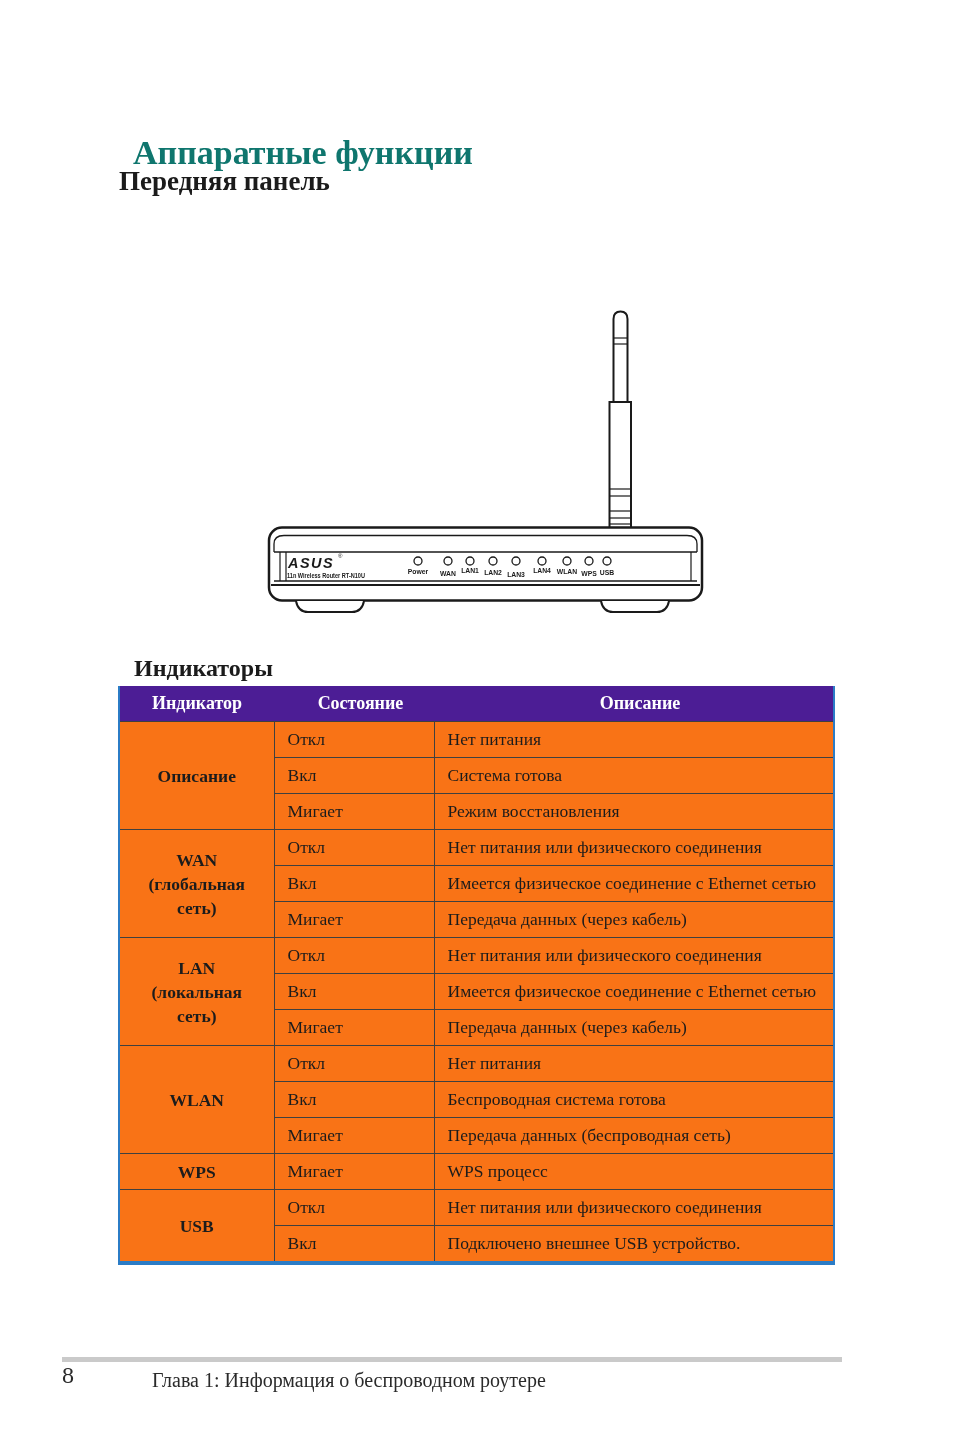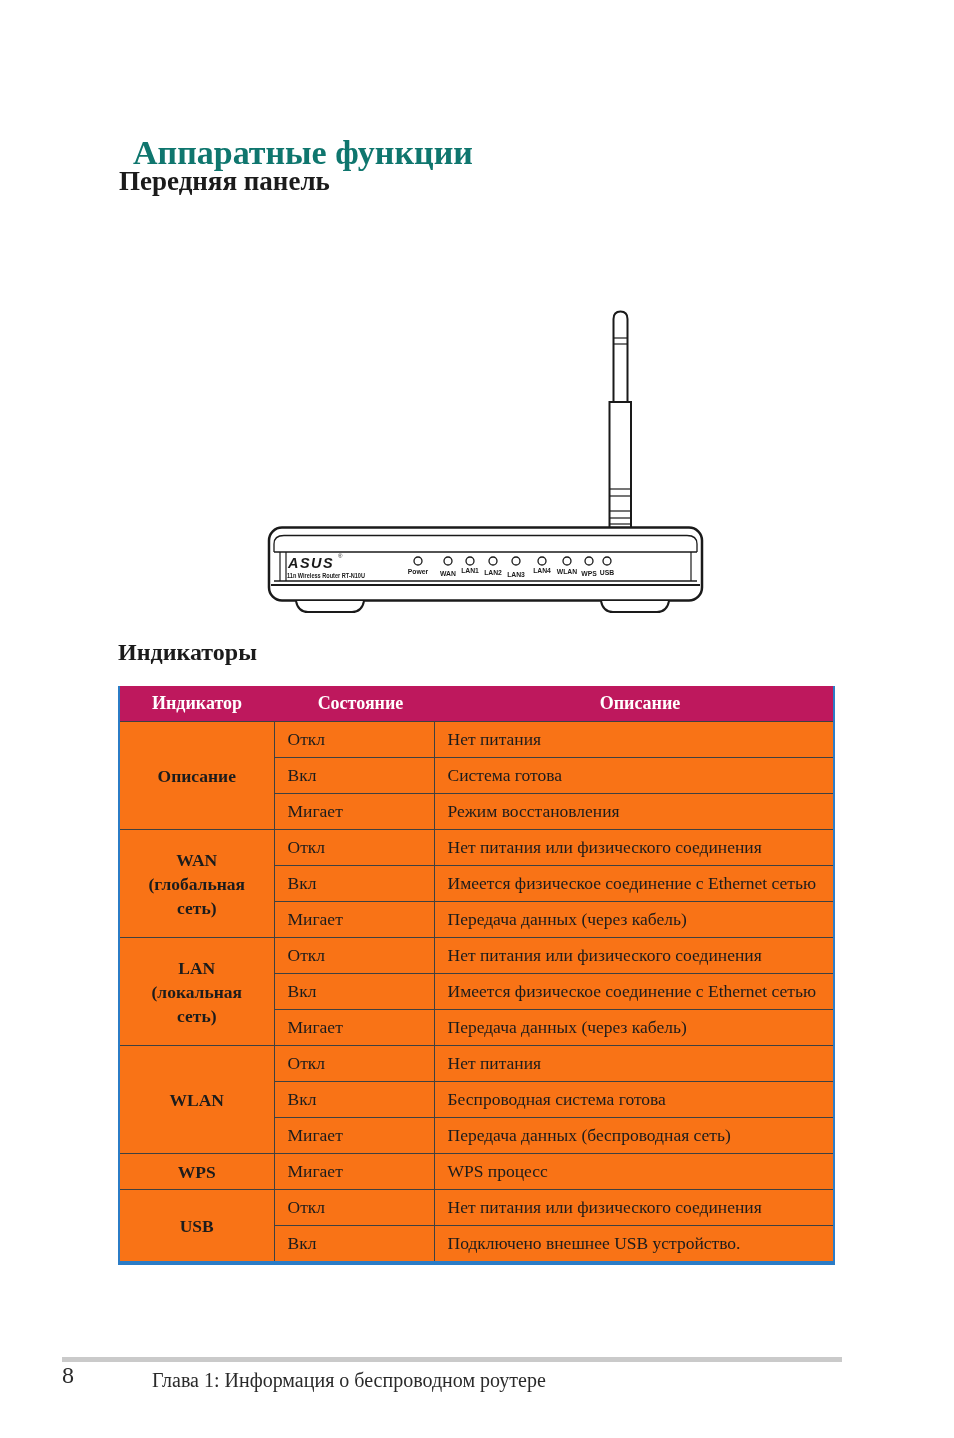--- a/index.html
+++ b/index.html
@@ -13,37 +13,37 @@
   }
   .h1{
     position:absolute;left:119px;top:120px;margin:14px;
     font-size:34px;font-weight:bold;color:#0f766e;white-space:nowrap;
   }
   .h2{
     position:absolute;left:119px;top:166px;margin:0;
     font-size:27px;font-weight:bold;color:#1b1b1b;white-space:nowrap;
   }
   .h3{
-    position:absolute;left:118px;top:639px;margin:0;
+    position:absolute;left:118px;top:639px;margin:16px;
     font-size:24px;font-weight:bold;color:#1b1b1b;white-space:nowrap;
   }
   .router-svg{position:absolute;left:250px;top:290px;width:470px;height:340px;}
 
   table.ind-table{
     position:absolute;left:118px;top:686px;
     width:715px;table-layout:fixed;
     border-collapse:collapse;
     border-left:2px solid #2b7cc6;
     border-right:2px solid #2b7cc6;
     border-bottom:4px solid #2b7cc6;
     border-top:0;
     font-size:17.5px;
   }
   table.ind-table thead th{
-    height:33px;background:#be185d;color:#ffffff;
+    height:33px;background:#4c1d95;color:#ffffff;
     font-weight:bold;font-size:18px;border:0;
     vertical-align:middle;
     margin-left:20px;
   }
   th.th-indicator{text-align:center;}
   th.th-state,th.th-desc{text-align:center;padding-left:14px;}
   table.ind-table td{
     height:33px;border:1px solid #404040;background:#f97316;
     vertical-align:middle;
   }

